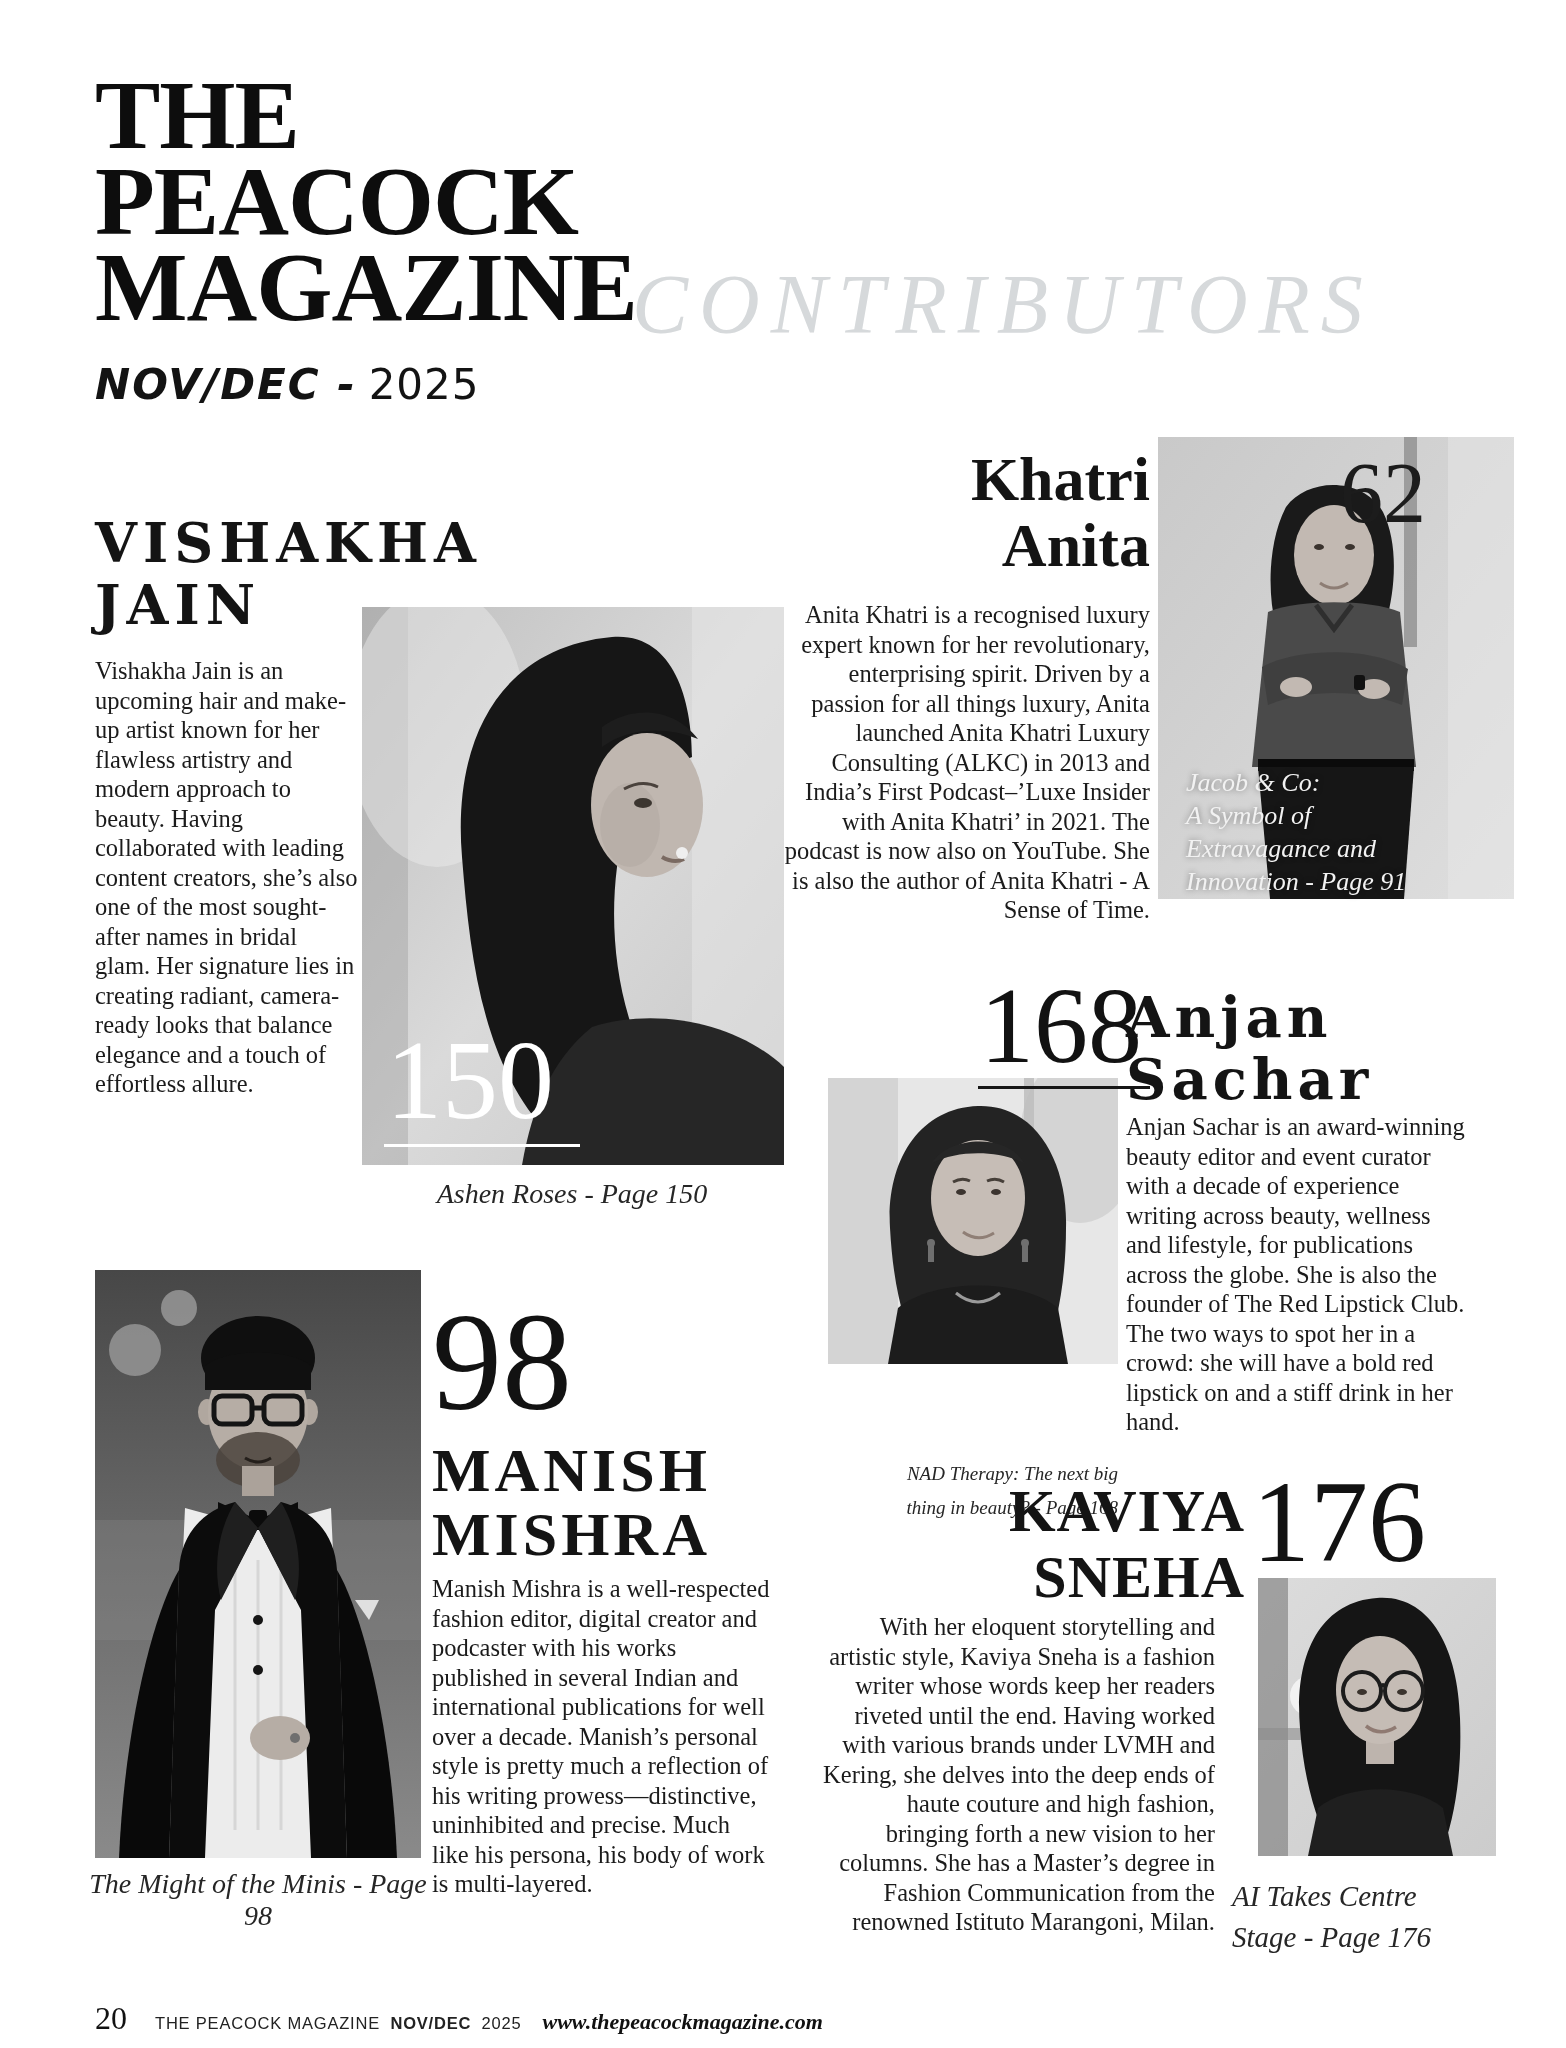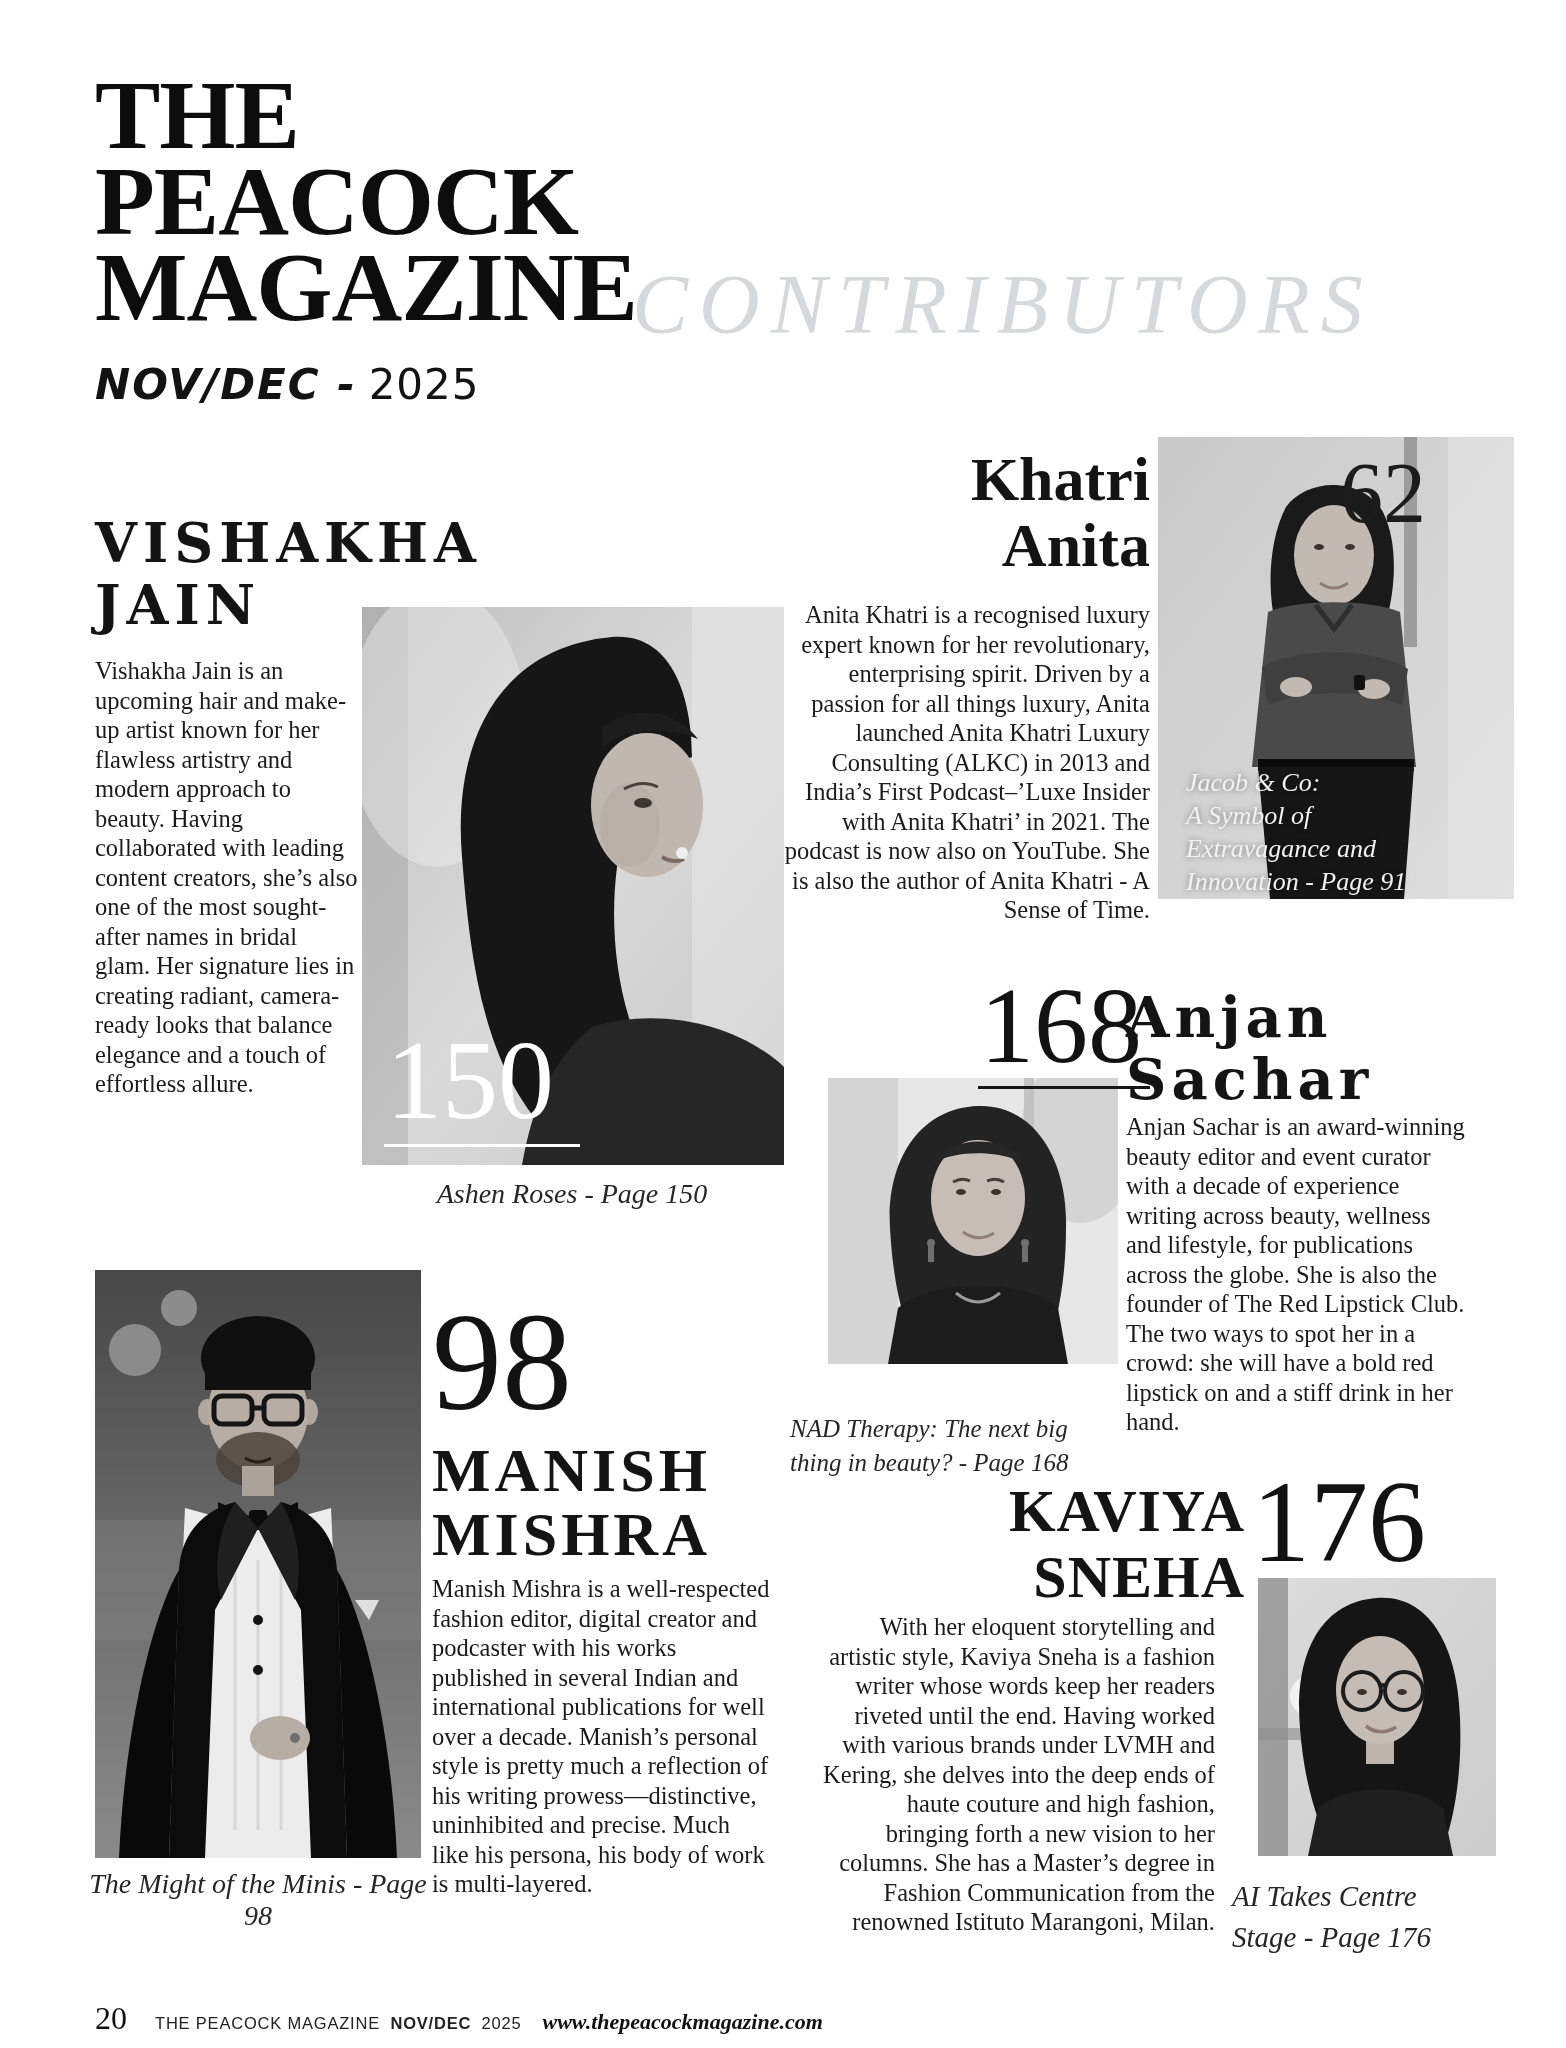--- a/index.html
+++ b/index.html
@@ -43,22 +43,22 @@
   .a-num{position:absolute;left:1340px;top:450px;font-size:86px;color:#1c1c1c;z-index:2;}
   .a-photo-caption{position:absolute;left:1186px;top:766px;z-index:2;color:#f2f2f2;
                    font-style:italic;font-size:26px;line-height:33px;text-shadow:0 0 6px rgba(0,0,0,.45);}
 
   
   .j-num{position:absolute;left:946px;top:972px;font-size:108px;z-index:2;
          border-bottom:3px solid #161616;padding:0 8px 6px 2px;margin-left:32px;}
   .j-name{position:absolute;left:1126px;top:986px;font-size:56px;line-height:62px;letter-spacing:5px;z-index:2;}
   .j-photo{left:828px;top:1078px;width:290px;height:286px;}
   .j-bio{left:1126px;top:1112px;width:344px;}
-  .j-caption{position:absolute;left:790px;top:1412px;width:328px;text-align:left;
-             font-size:25px;line-height:34px;z-index:2;}
+  .j-caption{position:absolute;left:790px;top:1457px;width:328px;text-align:right;
+             font-size:19px;line-height:34px;z-index:2;}
 
   
   .m-photo{left:95px;top:1270px;width:326px;height:588px;}
   .m-num{position:absolute;left:432px;top:1292px;font-size:140px;z-index:2;}
   .m-name{position:absolute;left:432px;top:1438px;font-size:62px;line-height:64px;letter-spacing:4px;z-index:2;}
   .m-bio{left:432px;top:1574px;width:340px;}
   .m-caption{position:absolute;left:80px;top:1868px;width:356px;text-align:center;font-size:28px;z-index:2;}
 
   
   .k-name{position:absolute;left:835px;top:1478px;width:410px;text-align:right;

